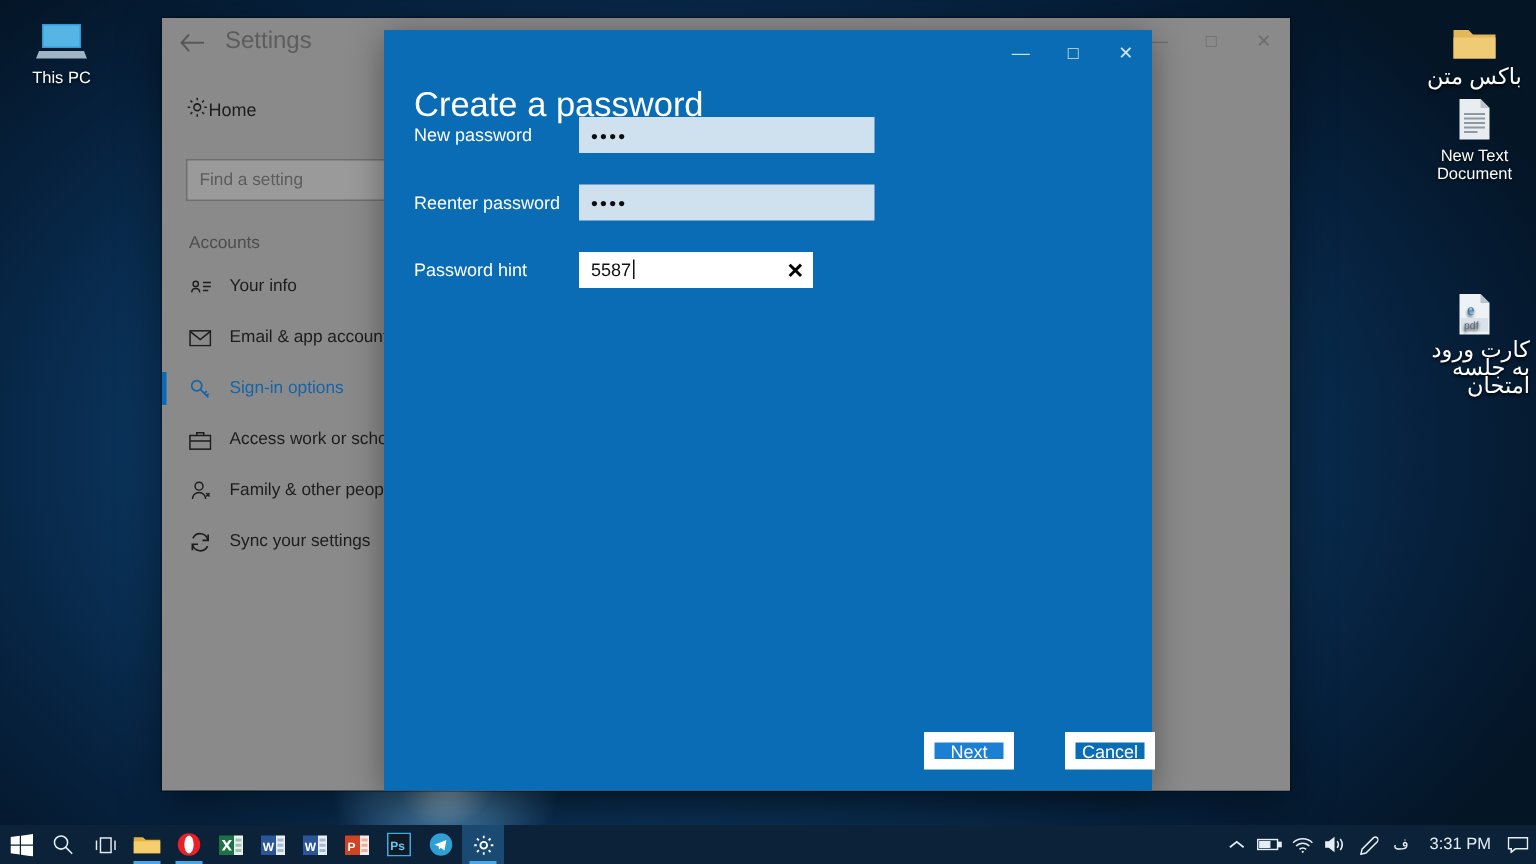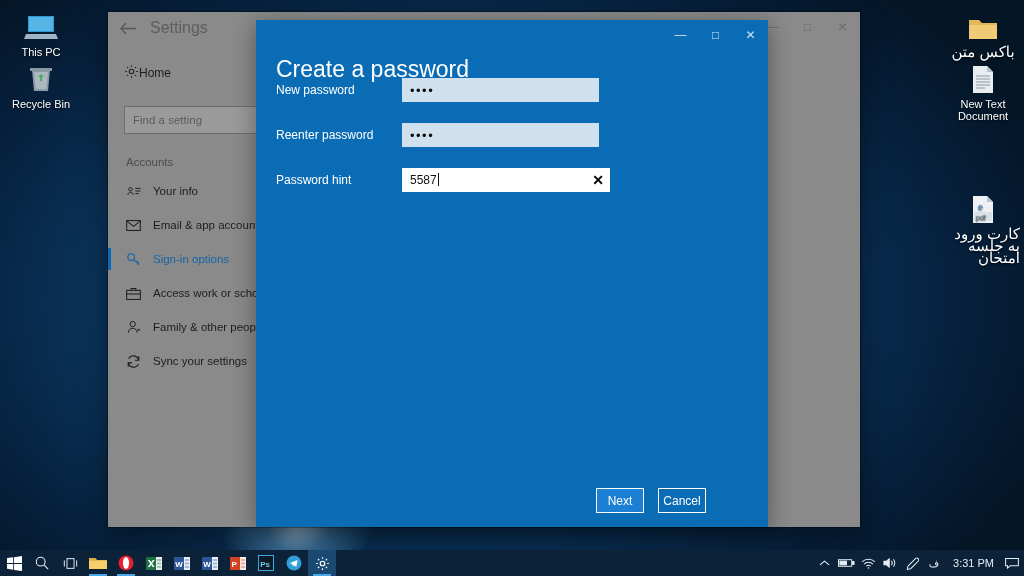--- a/index.html
+++ b/index.html
@@ -109,42 +109,42 @@
     left: 256px; top: 20px; width: 512px; height: 507px;
     background: #0a6cb5;
     box-shadow: 0 4px 22px rgba(0,0,0,.38);
   }
   #dialog-titlebar { height: 32px; position: relative; }
   #dialog-titlebar .win-ctrls div { color: #cfe3f3; }
   .dlg-title {
     position: absolute; left: 20px; top: 36px;
     font-size: 23px; color: #fff; font-weight: 400;
   }
-  .field-row { position: absolute; left: 20px; display: flex; align-items: center; gap: 16px; }
+  .field-row { position: absolute; left: 20px; display: flex; align-items: center; }
   .field-label { width: 110px; font-size: 12px; color: #fff; }
   .pw-input {
     width: 197px; height: 24px;
     background: #cfe0ef; border: 0;
     display: flex; align-items: center; padding: 0 8px;
     color: #0d0d0d; font-size: 13px; letter-spacing: 1.5px;
   }
   .hint-input {
-    width: 208px; height: 24px;
+    width: 156px; height: 24px;
     background: #fff; border: 0;
     display: flex; align-items: center; justify-content: space-between;
     padding: 0 6px 0 8px; color: #111; font-size: 12px;
   }
   .caret { display: inline-block; width: 1px; height: 13px; background: #111; margin-left: 1px; vertical-align: -2px; }
   .clear-x { font-size: 14px; font-weight: bold; color: #000; line-height: 1; }
 
   .dlg-buttons { position: absolute; left: 340px; top: 468px; display: flex; gap: 14px; }
   .dlg-btn {
-    width: 48px; height: 25px;
+    width: 60px; height: 25px;
     display: flex; align-items: center; justify-content: center;
-    font-size: 12px; color: #fff; border: 1px solid #ffffff; background: transparent;
+    font-size: 12px; color: #fff; border: 7px solid #ffffff; background: transparent; margin-left: 20px;
   }
   .dlg-btn.primary { background: #1b7fd4; }
 
   
   #taskbar {
     position: absolute; left: 0; bottom: 0; width: 1024px; height: 26px;
     background: #0b2239; display: flex; align-items: center;
   }
   .tb-btn { width: 28px; height: 26px; display: flex; align-items: center; justify-content: center; position: relative; }
   .tb-btn.running::after { content:""; position:absolute; bottom:0; left:5px; right:5px; height:2px; background:#4aa8e8; }
@@ -177,31 +177,20 @@
     <div class="gfx">
       <svg width="34" height="30" viewBox="0 0 34 30">
         <path d="M4 4h26v16H4z" fill="#2f9ad6"></path>
         <path d="M5 5h24v14H5z" fill="#57b5e5"></path>
         <path d="M2 22h30l2 5H0z" fill="#9fb4c4"></path>
       </svg>
     </div>
     <div class="lbl">This PC</div>
   </div>
 
-  <div class="dicon" style="left:4px; top:58px;">
-    <div class="gfx">
-      <svg width="28" height="30" viewBox="0 0 28 30">
-        <path d="M5 6h18l-2 21H7z" fill="#9aa7b0" opacity=".9"></path>
-        <path d="M7 8h14l-1.7 17H8.7z" fill="#b6c2cb" opacity=".75"></path>
-        <path d="M3 4h22v3H3z" fill="#8b98a2"></path>
-        <path d="M11 13l3-3 3 3h-2v4h-2v-4z" fill="#4caf50"></path>
-      </svg>
-    </div>
-    <div class="lbl">Recycle Bin</div>
-  </div>
 
   <div class="dicon rtl" style="left:946px; top:6px;">
     <div class="gfx">
       <svg width="30" height="26" viewBox="0 0 30 26">
         <path d="M1 4h10l3 3h15v16H1z" fill="#e3b658"></path>
         <path d="M1 9h28v14H1z" fill="#f0cb75"></path>
       </svg>
     </div>
     <div class="lbl">باكس متن</div>
   </div>

